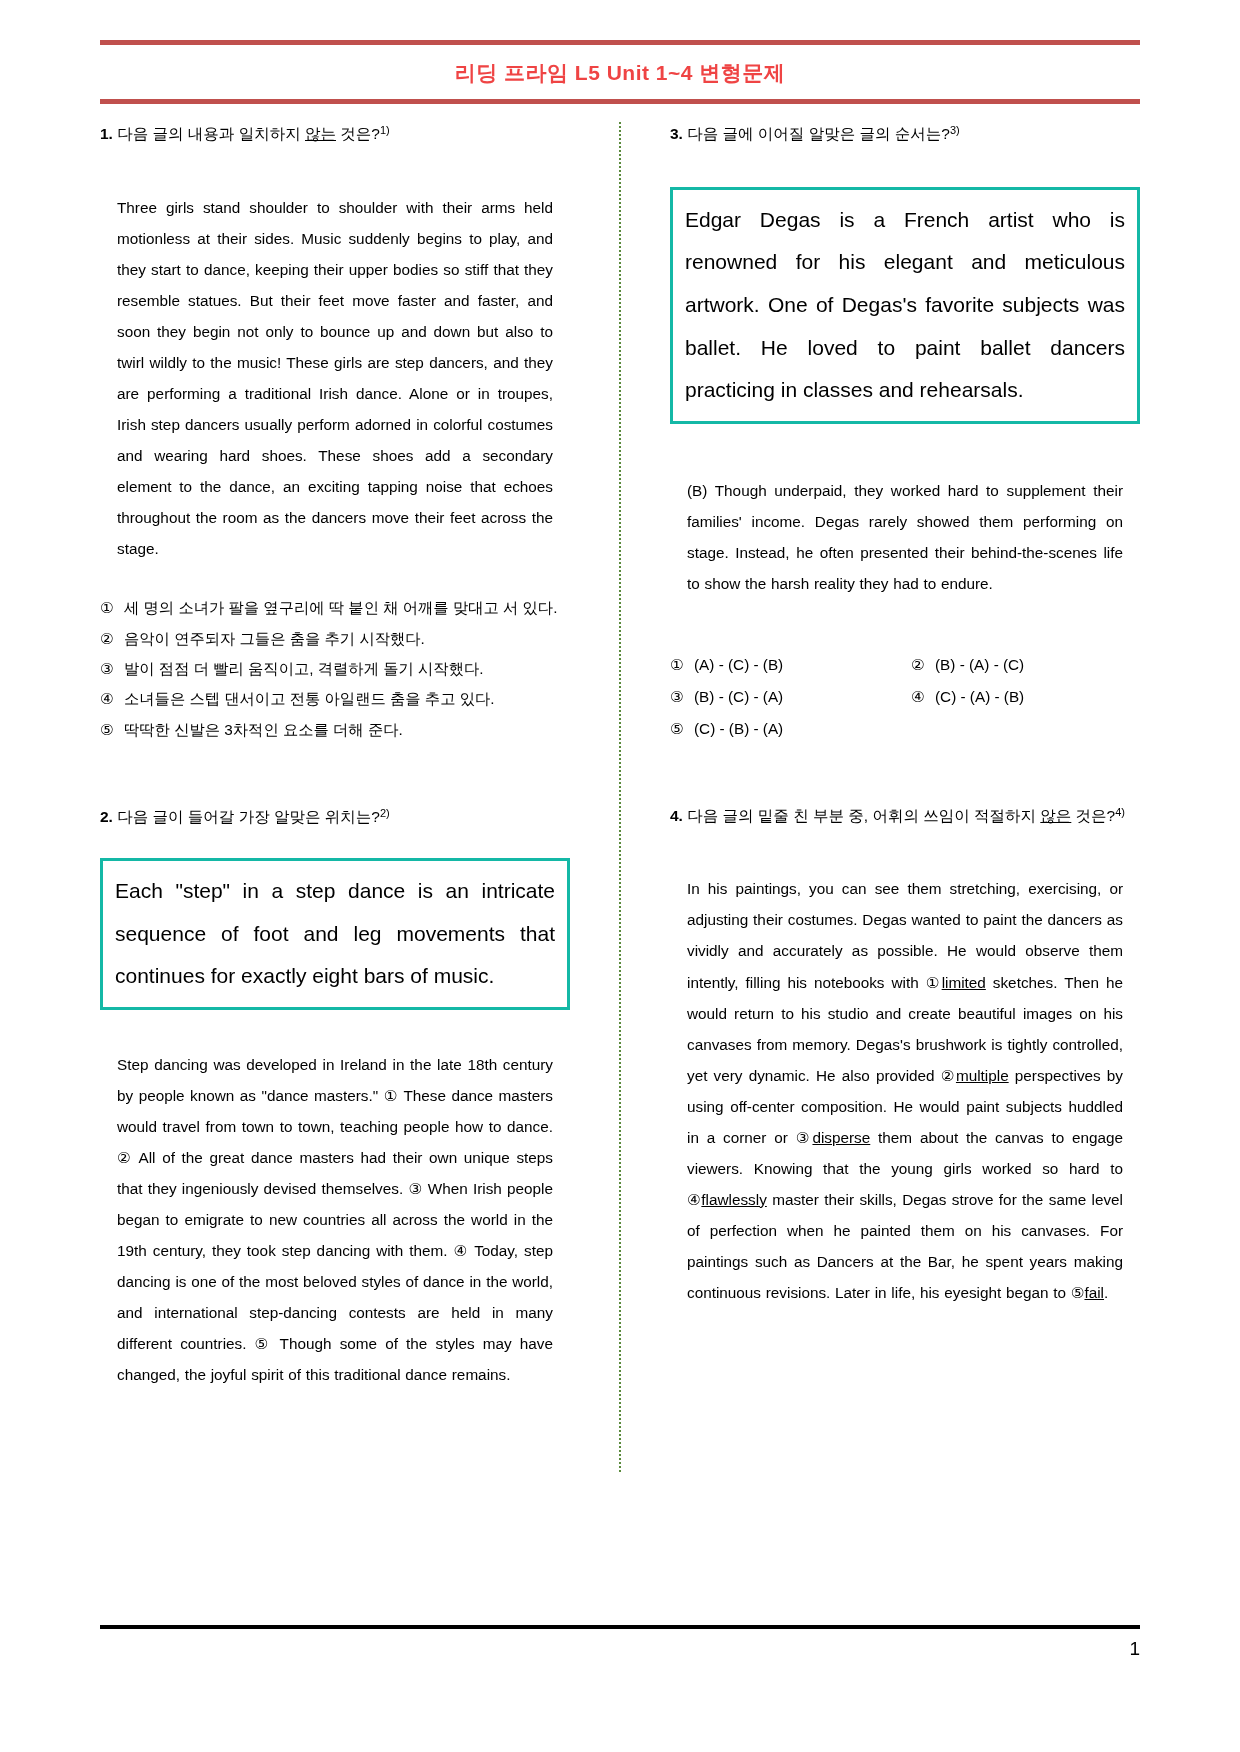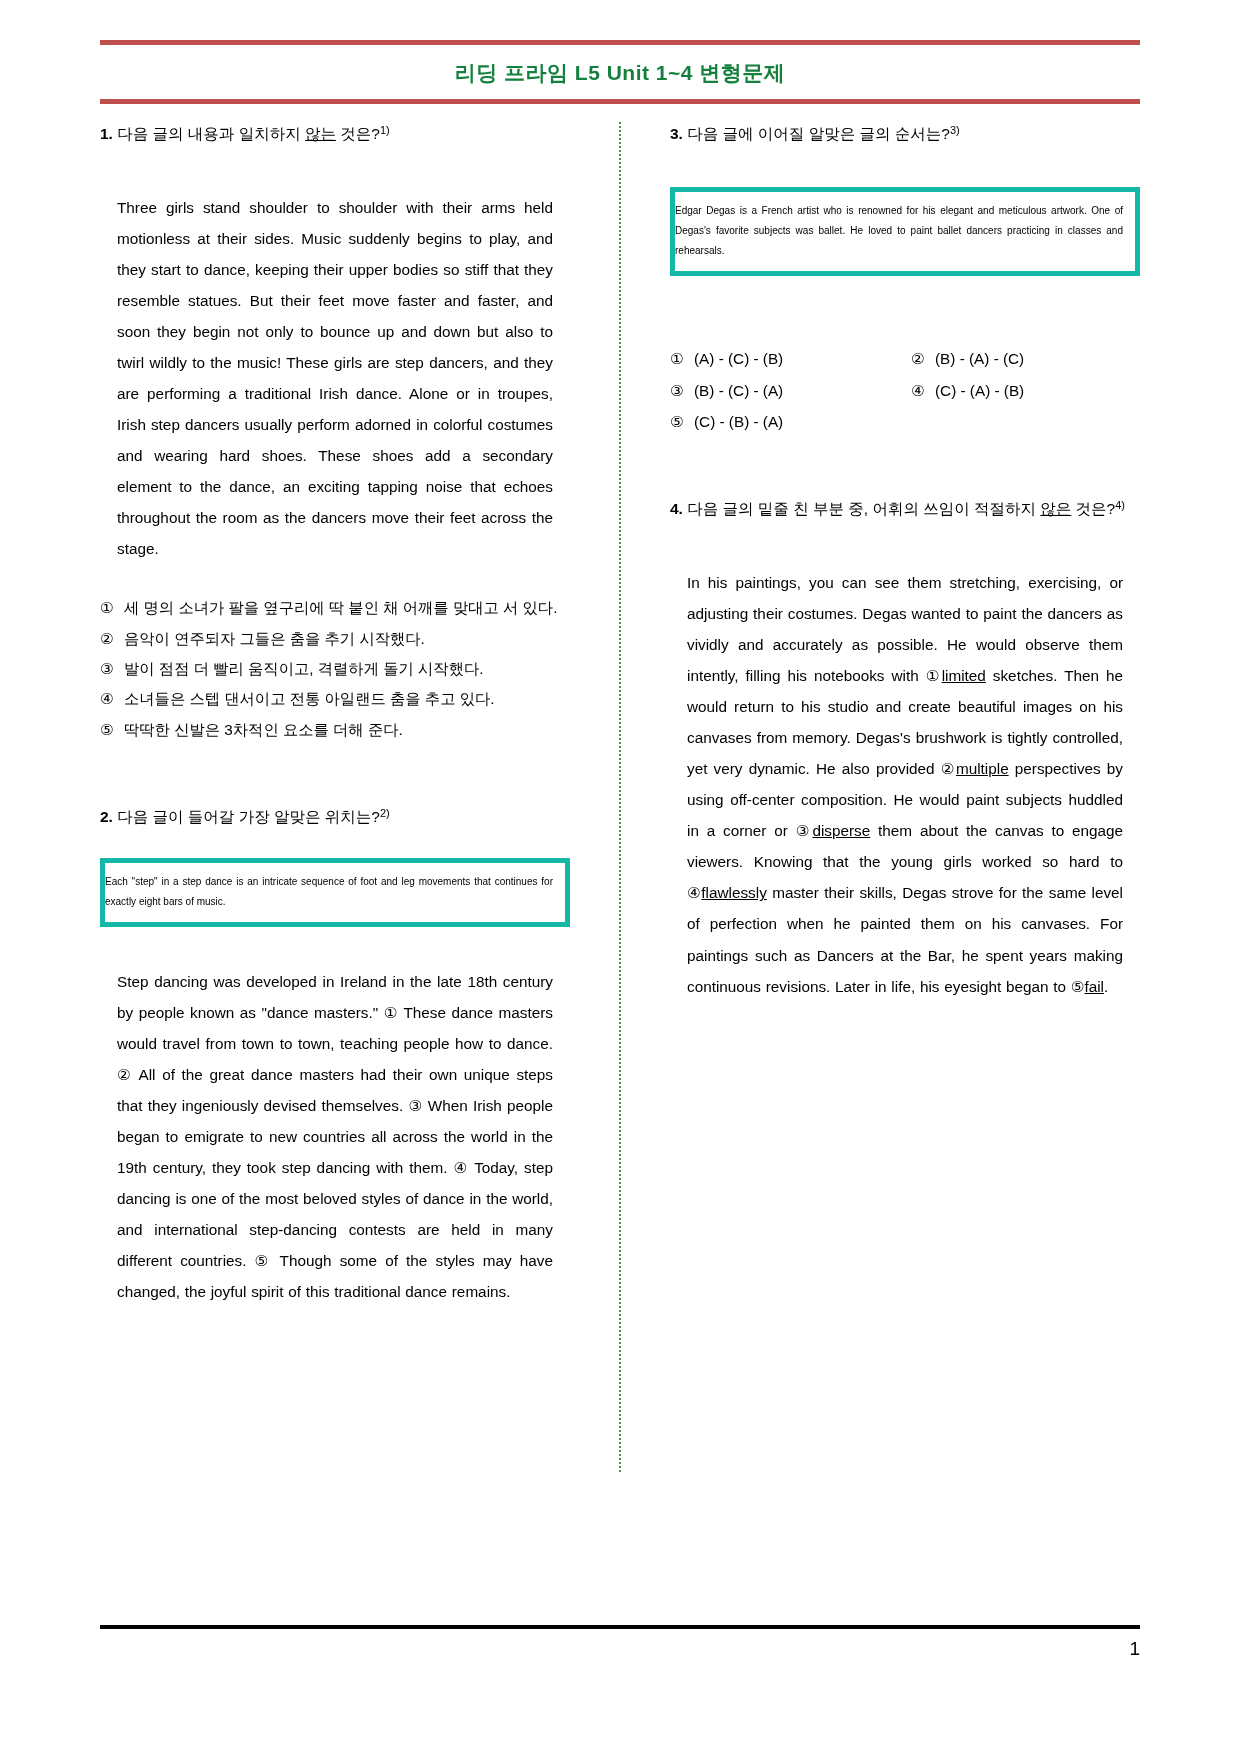--- a/index.html
+++ b/index.html
@@ -32,21 +32,21 @@
     height: 5px;
     background: #c0504d;
     width: 100%;
   }
   .doc-title {
     text-align: center;
     font-size: 21px;
     font-weight: bold;
     letter-spacing: 0.5px;
     padding: 14px 0 12px 0;
-    color: #15803d;
+    color: #ef4444;
   }
   .rule-bottom {
     height: 5px;
     background: #c0504d;
     width: 100%;
     margin-bottom: 18px;
   }
 
   
   .columns {
@@ -95,23 +95,23 @@
     text-justify: inter-word;
     word-spacing: 0.5px;
     margin: 17px;
   }
   .gap-lg { height: 34px; }
   .gap-md { height: 22px; }
   .gap-sm { height: 12px; }
   .gap-xl { height: 60px; }
 
   .boxed {
-    border: 5px solid #14b8a6;
-    padding: 9px 12px 9px 0;
-    font-size: 10px;
+    border: 3px solid #14b8a6;
+    padding: 9px 12px 9px 12px;
+    font-size: 21px;
     line-height: 2.03;
     text-align: justify;
     text-justify: inter-word;
     box-sizing: border-box;
   }
 
   
   .choices {
     font-size: 15.3px;
     line-height: 1.92;
@@ -244,20 +244,21 @@
 
           <div class="gap-lg"></div>
 
           <div class="boxed">Edgar Degas is a French artist who is renowned for his elegant and meticulous artwork. One of Degas's favorite subjects was ballet. He loved to paint ballet dancers practicing in classes and rehearsals.</div>
 
           <div class="gap-md"></div>
 
 
           <div class="gap-sm"></div>
 
+          <p class="passage">(B) Though underpaid, they worked hard to supplement their families' income. Degas rarely showed them performing on stage. Instead, he often presented their behind-the-scenes life to show the harsh reality they had to endure.</p>
 
           <div class="gap-sm"></div>
 
 
           <div class="gap-md"></div>
 
           <div class="choices-grid">
             <div class="grid-choice">
               <span class="marker">①</span>
               <span>(A) - (C) - (B)</span>

